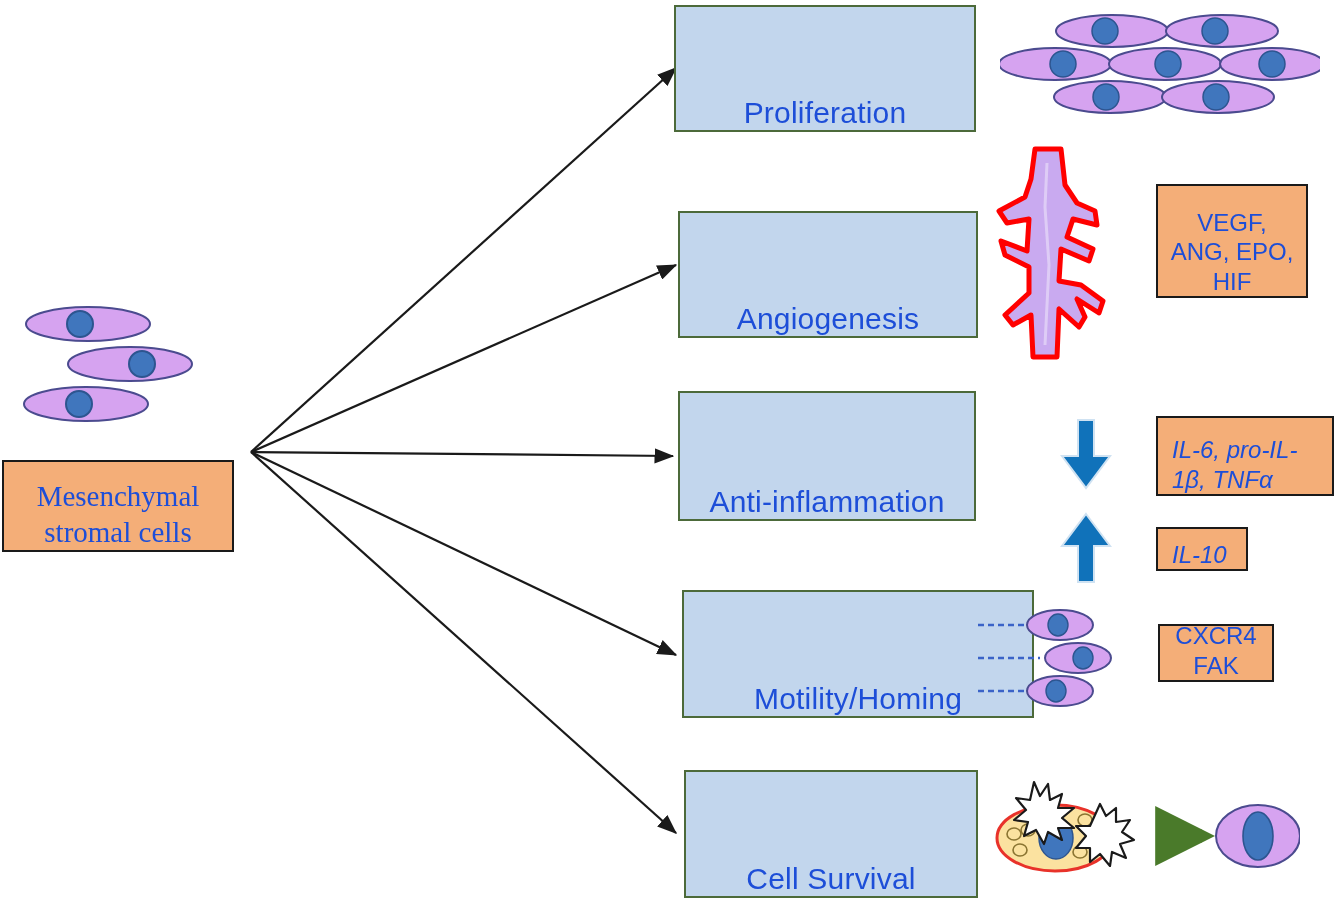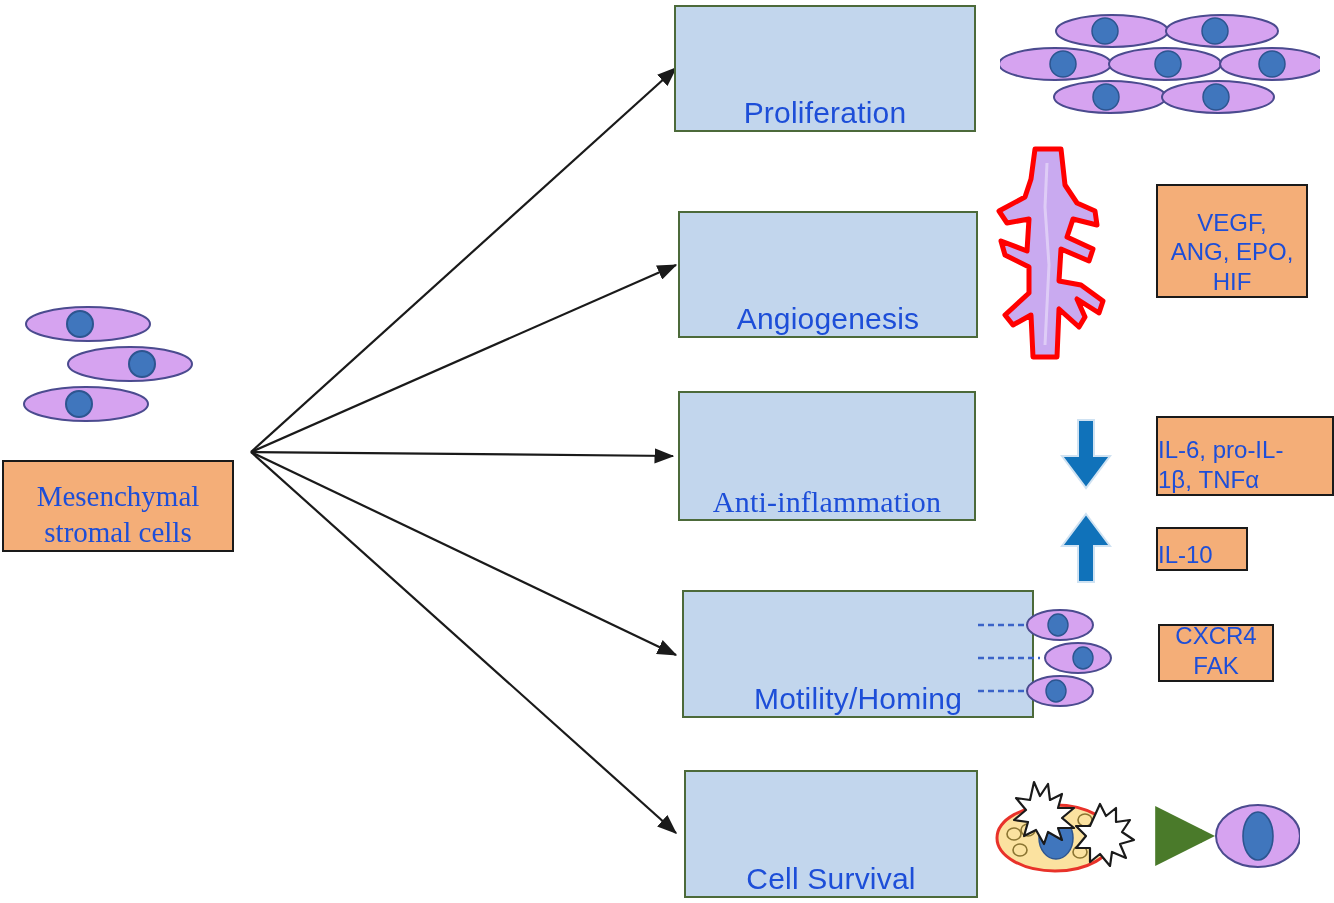--- a/index.html
+++ b/index.html
@@ -50,20 +50,22 @@
   }
   .factor-box {
     background: #f4ae78;
     border: 2px solid #1a1a1a;
     font-size: 24px;
     line-height: 1.22;
   }
   .factor-box.left-align {
     justify-content: flex-start;
     text-align: left;
+    padding-left: 14px;
+    font-style: italic;
   }
   .art {
     position: absolute;
   }
 </style>
 </head>
 <body>
 
 <div id="canvas">
 
@@ -145,21 +147,21 @@
   </svg>
 
   <div class="box factor-box" style="left:1156px; top:184px; width:152px; height:114px;">
     <div>
       <div>VEGF,</div>
       <div>ANG, EPO,</div>
       <div>HIF</div>
     </div>
   </div>
 
-  <div class="box process-box" style="left:678px; top:391px; width:298px; height:130px;font-family:Liberation Serif, serif;">
+  <div class="box process-box" style="left:678px; top:391px; width:298px; height:130px;">
     <span>Anti-inflammation</span>
   </div>
 
   <svg class="art" style="left:1058px; top:418px; width:56px; height:72px;" viewBox="0 0 56 72" xmlns="http://www.w3.org/2000/svg">
     <polygon points="20,2 36,2 36,38 52,38 28,70 4,38 20,38" fill="#1072ba" stroke="#cfe2f2" stroke-width="2"></polygon>
   </svg>
 
   <div class="box factor-box left-align" style="left:1156px; top:416px; width:178px; height:80px;">
     <div>
       <div>IL-6, pro-IL-</div>

